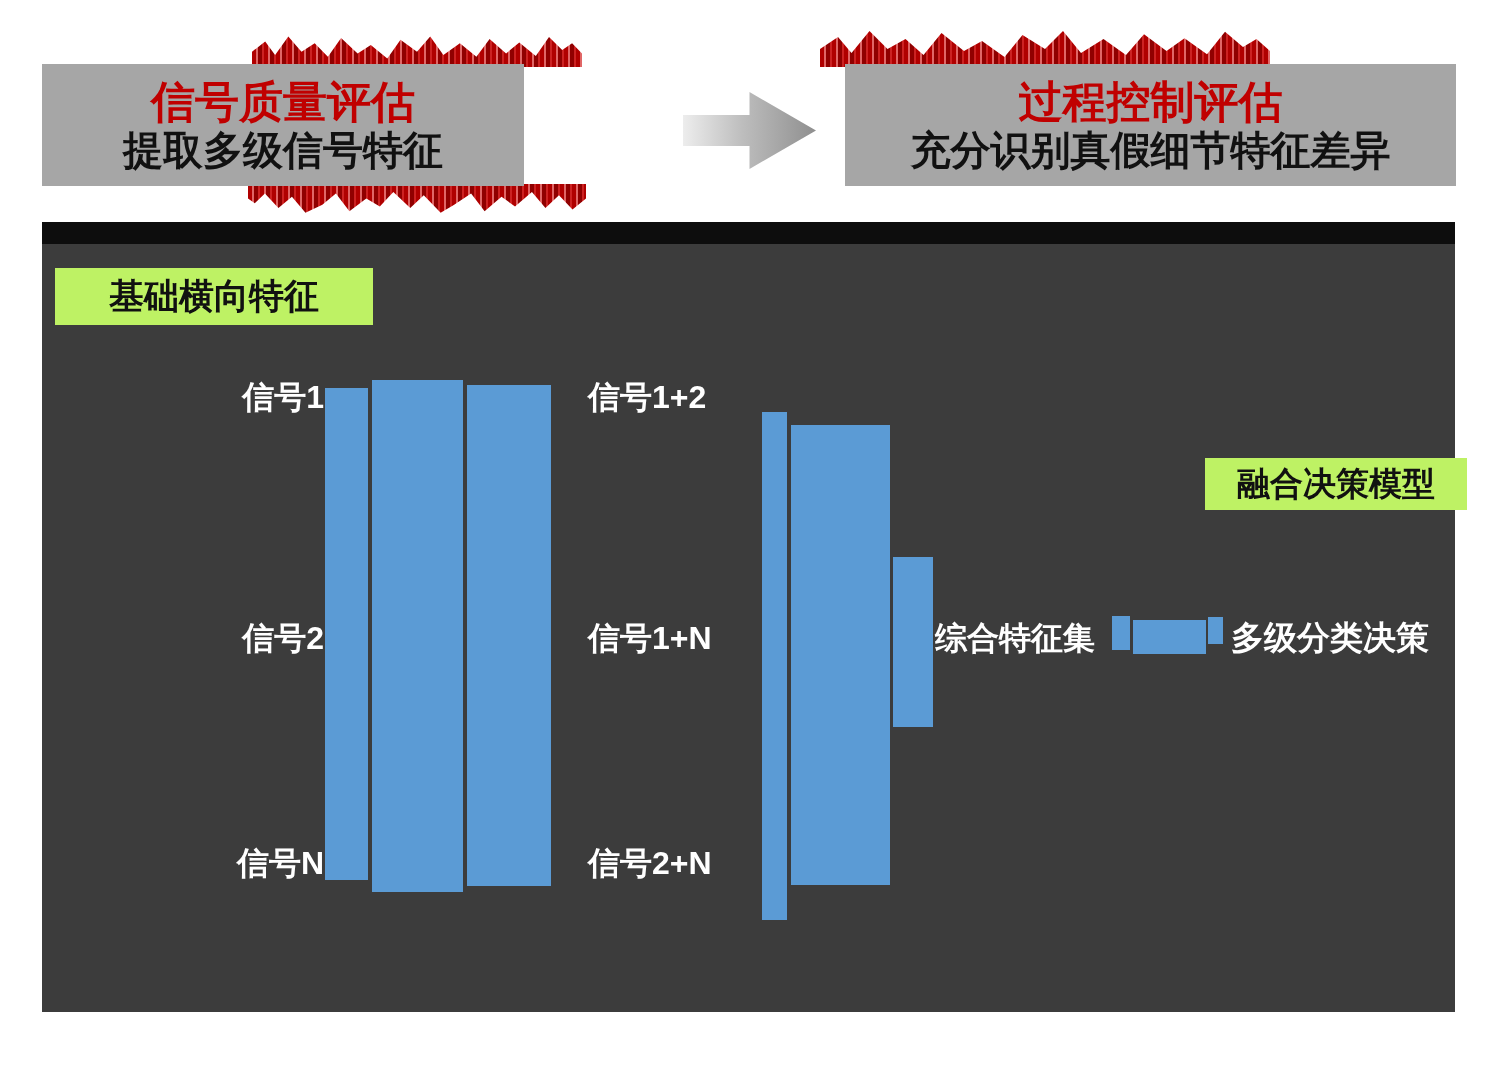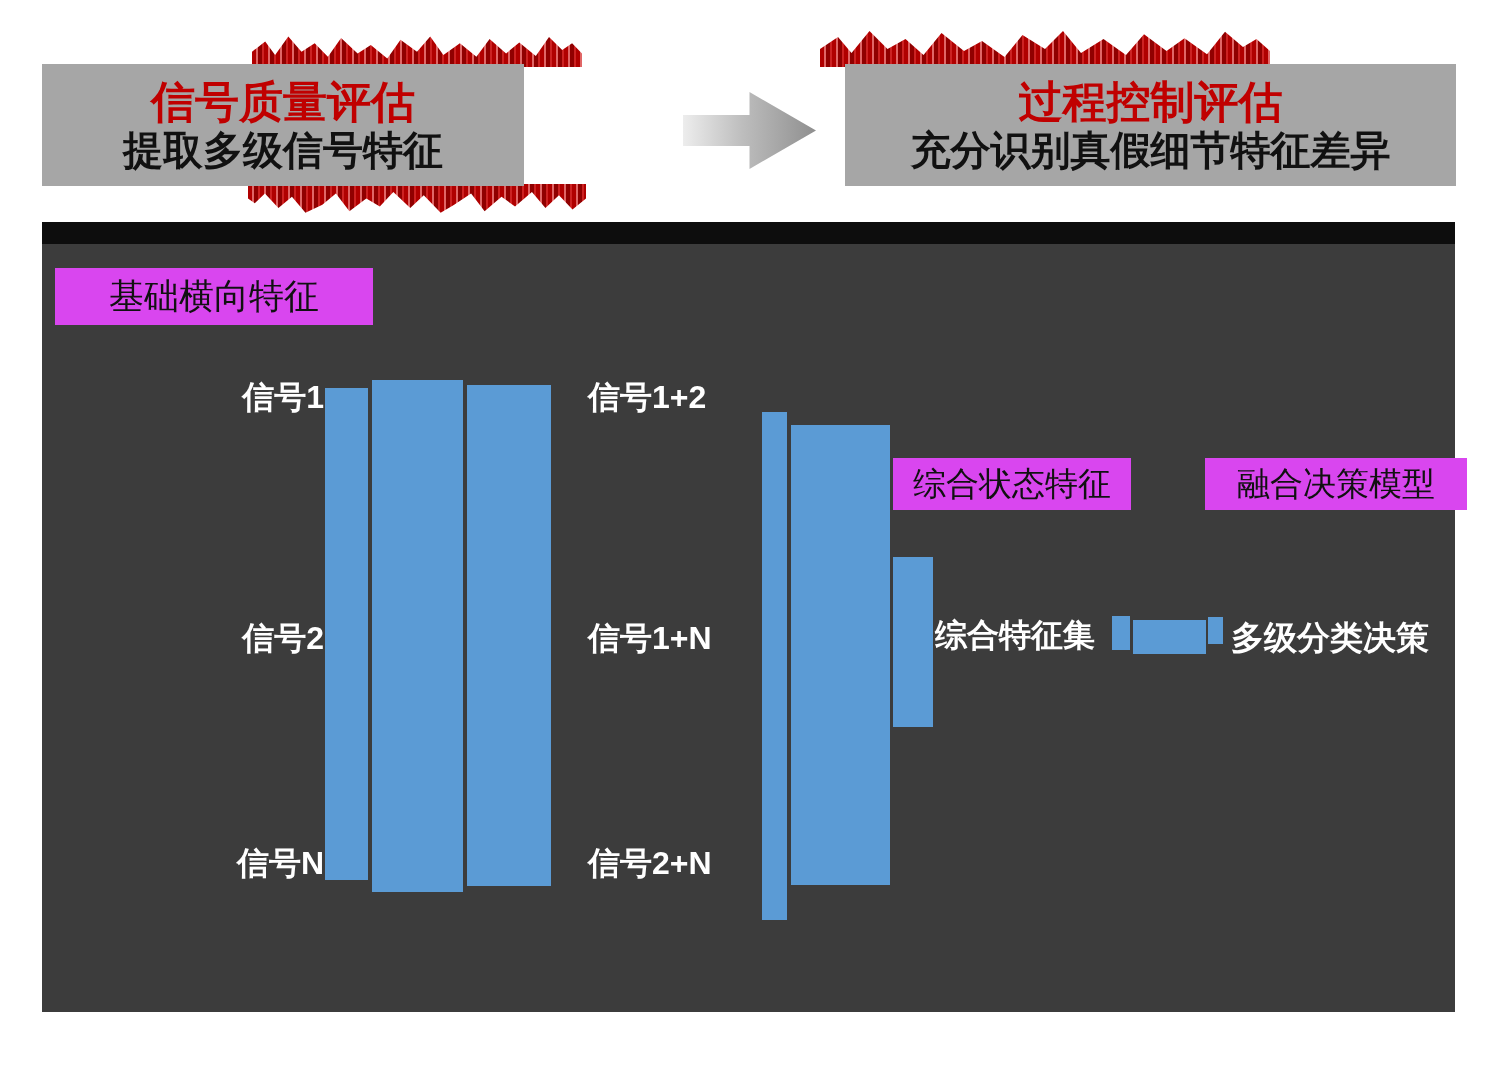--- a/index.html
+++ b/index.html
@@ -43,22 +43,22 @@
 
   
   .panel{
     position:absolute;left:42px;top:222px;width:1413px;height:790px;
     background:#3C3C3C;
   }
   .panel-topbar{position:absolute;left:0;top:0;width:100%;height:22px;background:#0d0d0d;}
 
   
   .tag{
-    position:absolute;background:#d946ef;color:#111111;
-    font-weight:normal;display:flex;align-items:center;justify-content:center;
+    position:absolute;background:#bef264;color:#111111;
+    font-weight:bold;display:flex;align-items:center;justify-content:center;
     white-space:nowrap;
   }
   .tag-base{left:13px;top:46px;width:318px;height:57px;font-size:35px;}
   .tag-rel{left:418px;top:46px;width:330px;height:57px;font-size:35px;}
   .tag-comp{left:851px;top:236px;width:238px;height:52px;font-size:33px;}
   .tag-fusion{left:1163px;top:236px;width:262px;height:52px;font-size:33px;}
 
   
   .sig{position:absolute;color:#ffffff;font-weight:bold;font-size:32px;line-height:40px;white-space:nowrap;}
   .sig-left{left:180px;width:102px;text-align:right;}
@@ -70,21 +70,21 @@
   .b1a{left:283px;top:166px;width:43px;height:492px;}
   .b1b{left:330px;top:158px;width:91px;height:512px;}
   .b1c{left:425px;top:163px;width:84px;height:501px;}
   .b2a{left:720px;top:190px;width:25px;height:508px;}
   .b2b{left:749px;top:203px;width:99px;height:460px;}
   .b2c{left:851px;top:335px;width:40px;height:170px;}
   .chain-sq1{left:1070px;top:394px;width:18px;height:34px;}
   .chain-bar{left:1091px;top:398px;width:73px;height:34px;}
   .chain-sq2{left:1166px;top:395px;width:15px;height:27px;}
 
-  .composite-label{position:absolute;left:893px;top:398px;color:#ffffff;font-weight:bold;font-size:32px;line-height:36px;white-space:nowrap;font-family:Liberation Mono, monospace;}
+  .composite-label{position:absolute;left:893px;top:398px;color:#ffffff;font-weight:bold;font-size:32px;line-height:36px;white-space:nowrap;}
   .decision-label{position:absolute;left:1189px;top:398px;color:#ffffff;font-weight:bold;font-size:33px;line-height:36px;white-space:nowrap;text-align:center;}
 </style>
 </head>
 <body>
 
 <div class="stage">
 
   <div class="artifact artifact-tl jag-up"></div>
   <div class="artifact artifact-bl jag-down"></div>
   <div class="artifact artifact-tr jag-up"></div>
@@ -98,21 +98,20 @@
 
   <div class="banner banner-right">
     <div class="banner-title">过程控制评估</div>
     <div class="banner-subtitle">充分识别真假细节特征差异</div>
   </div>
 
   <div class="panel">
     <div class="panel-topbar"></div>
 
     <div class="tag tag-base">基础横向特征</div>
-    <div class="tag tag-comp">综合状态特征</div>
     <div class="tag tag-fusion">融合决策模型</div>
 
     <div class="sig sig-left row0">信号1</div>
     <div class="sig sig-left row1">信号2</div>
     <div class="sig sig-left row2">信号N</div>
 
     <div class="bar b1a"></div>
     <div class="bar b1b"></div>
     <div class="bar b1c"></div>
 

